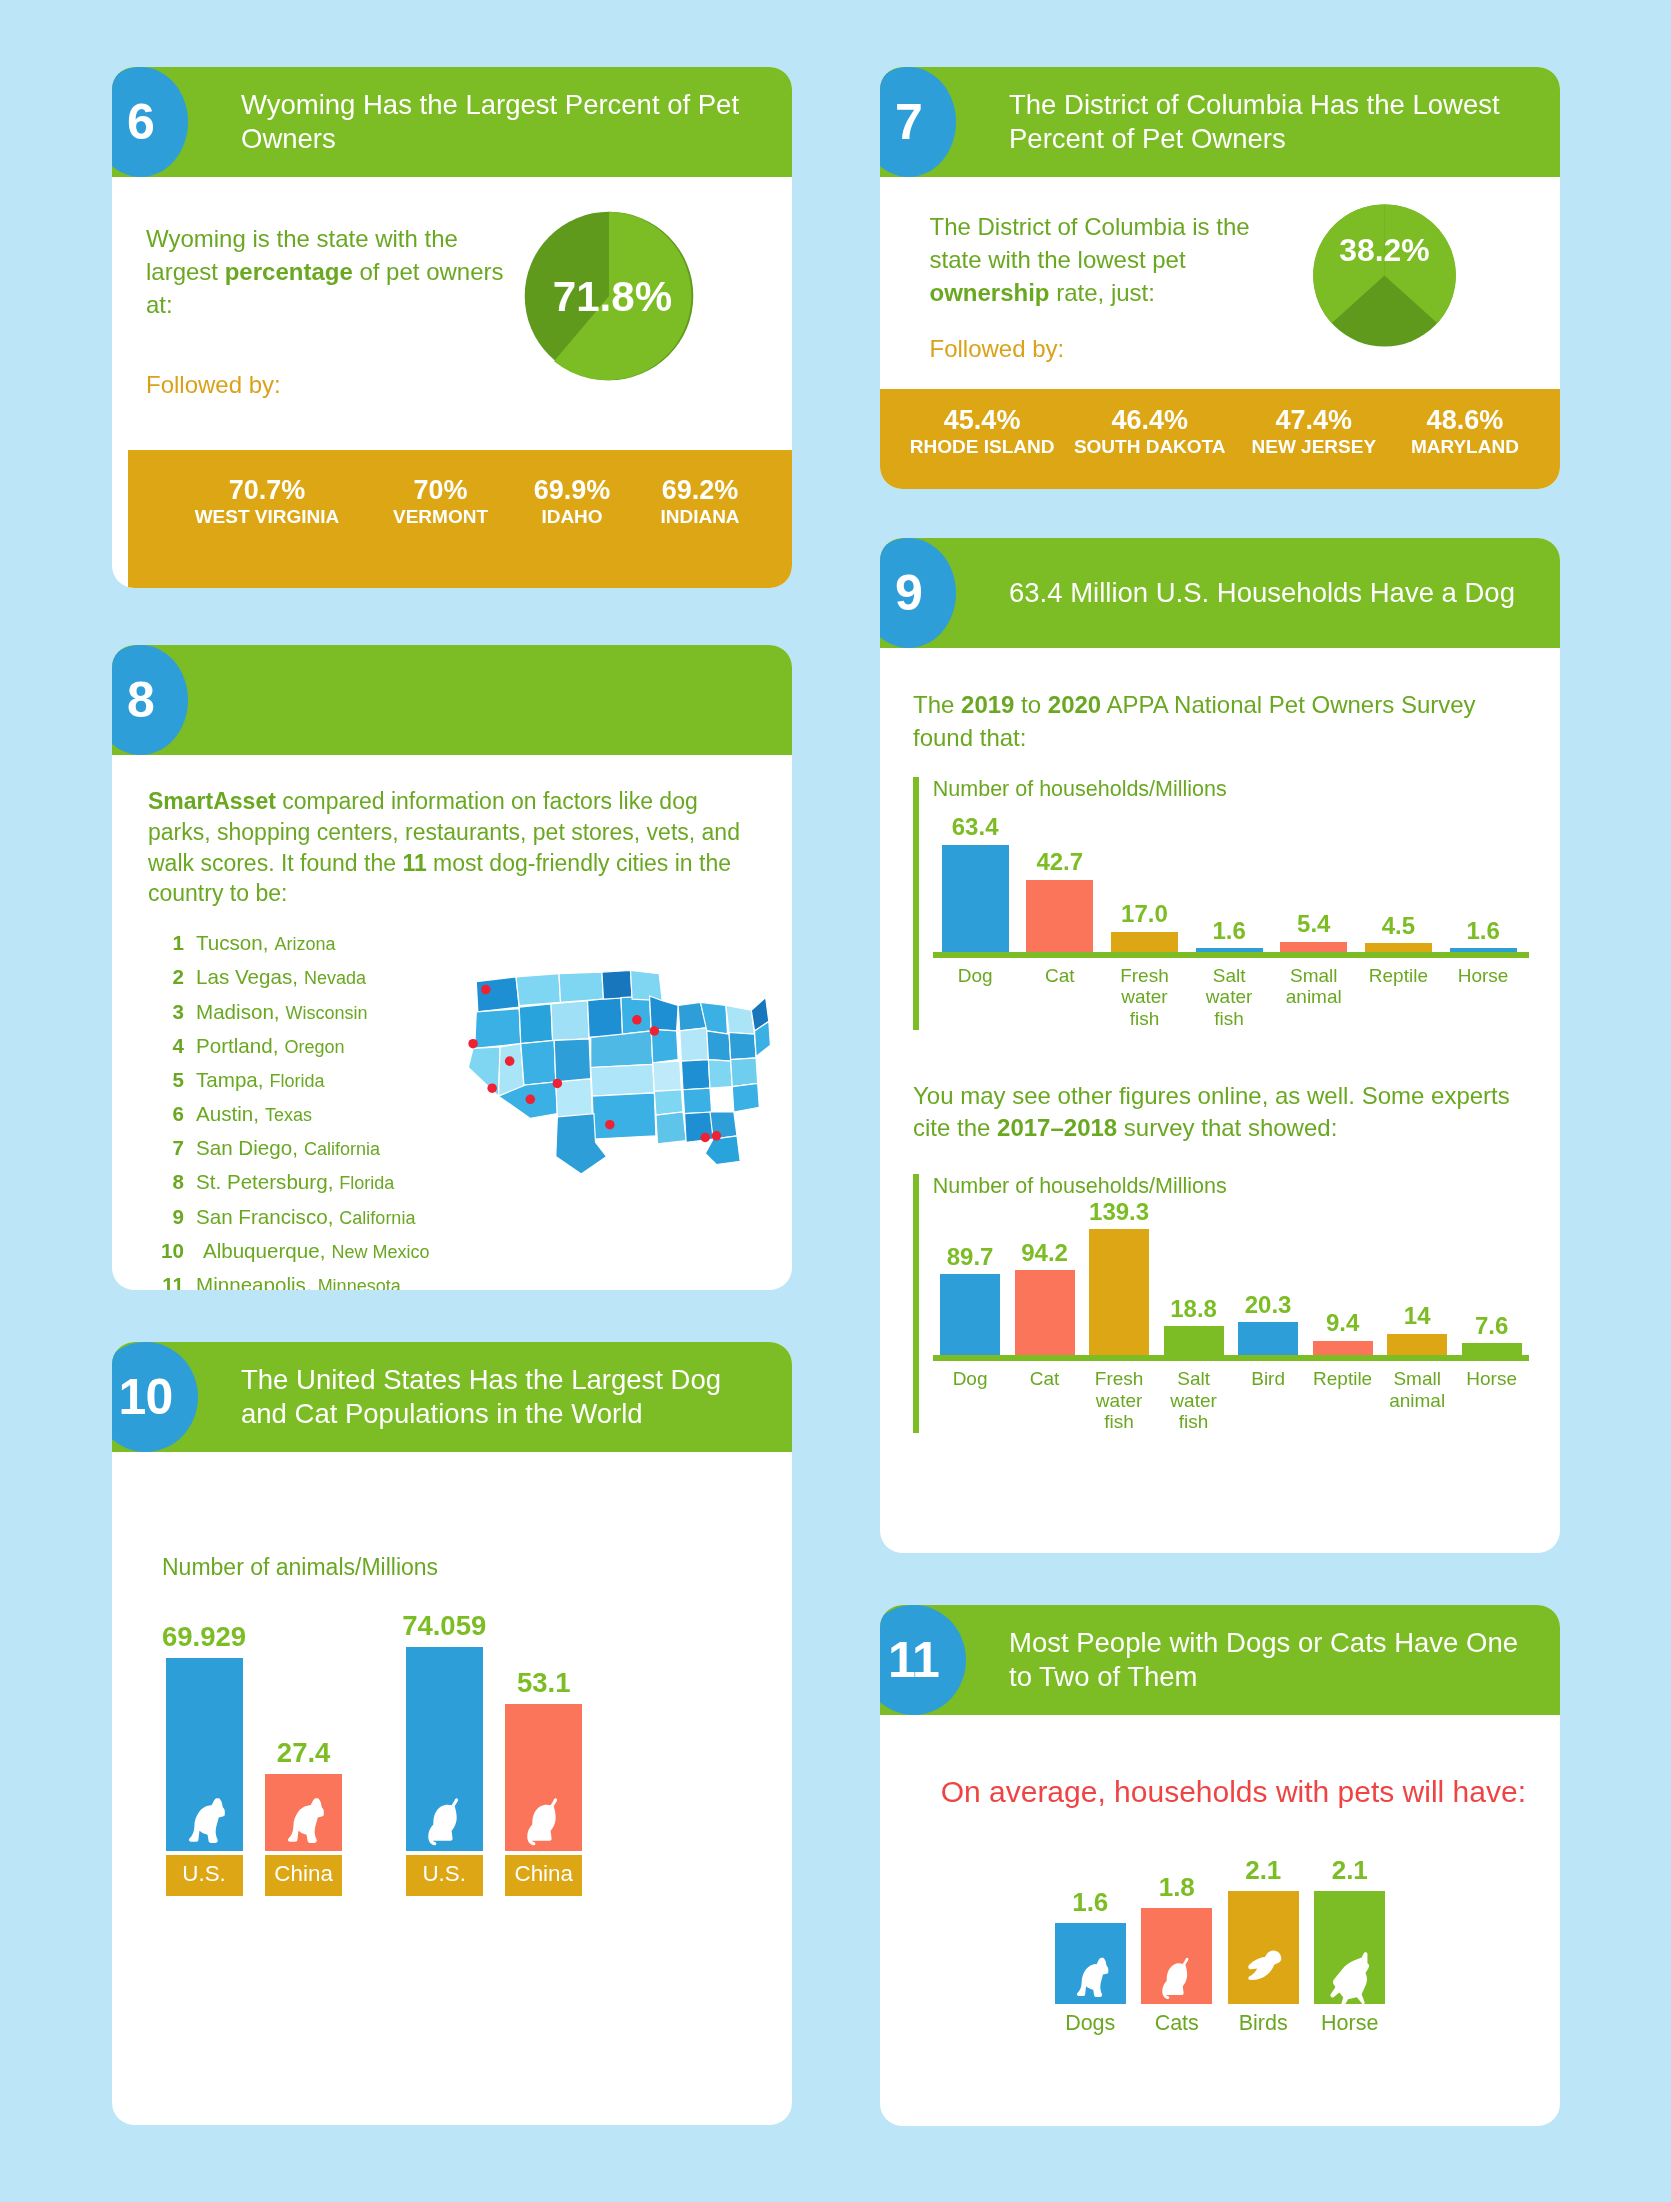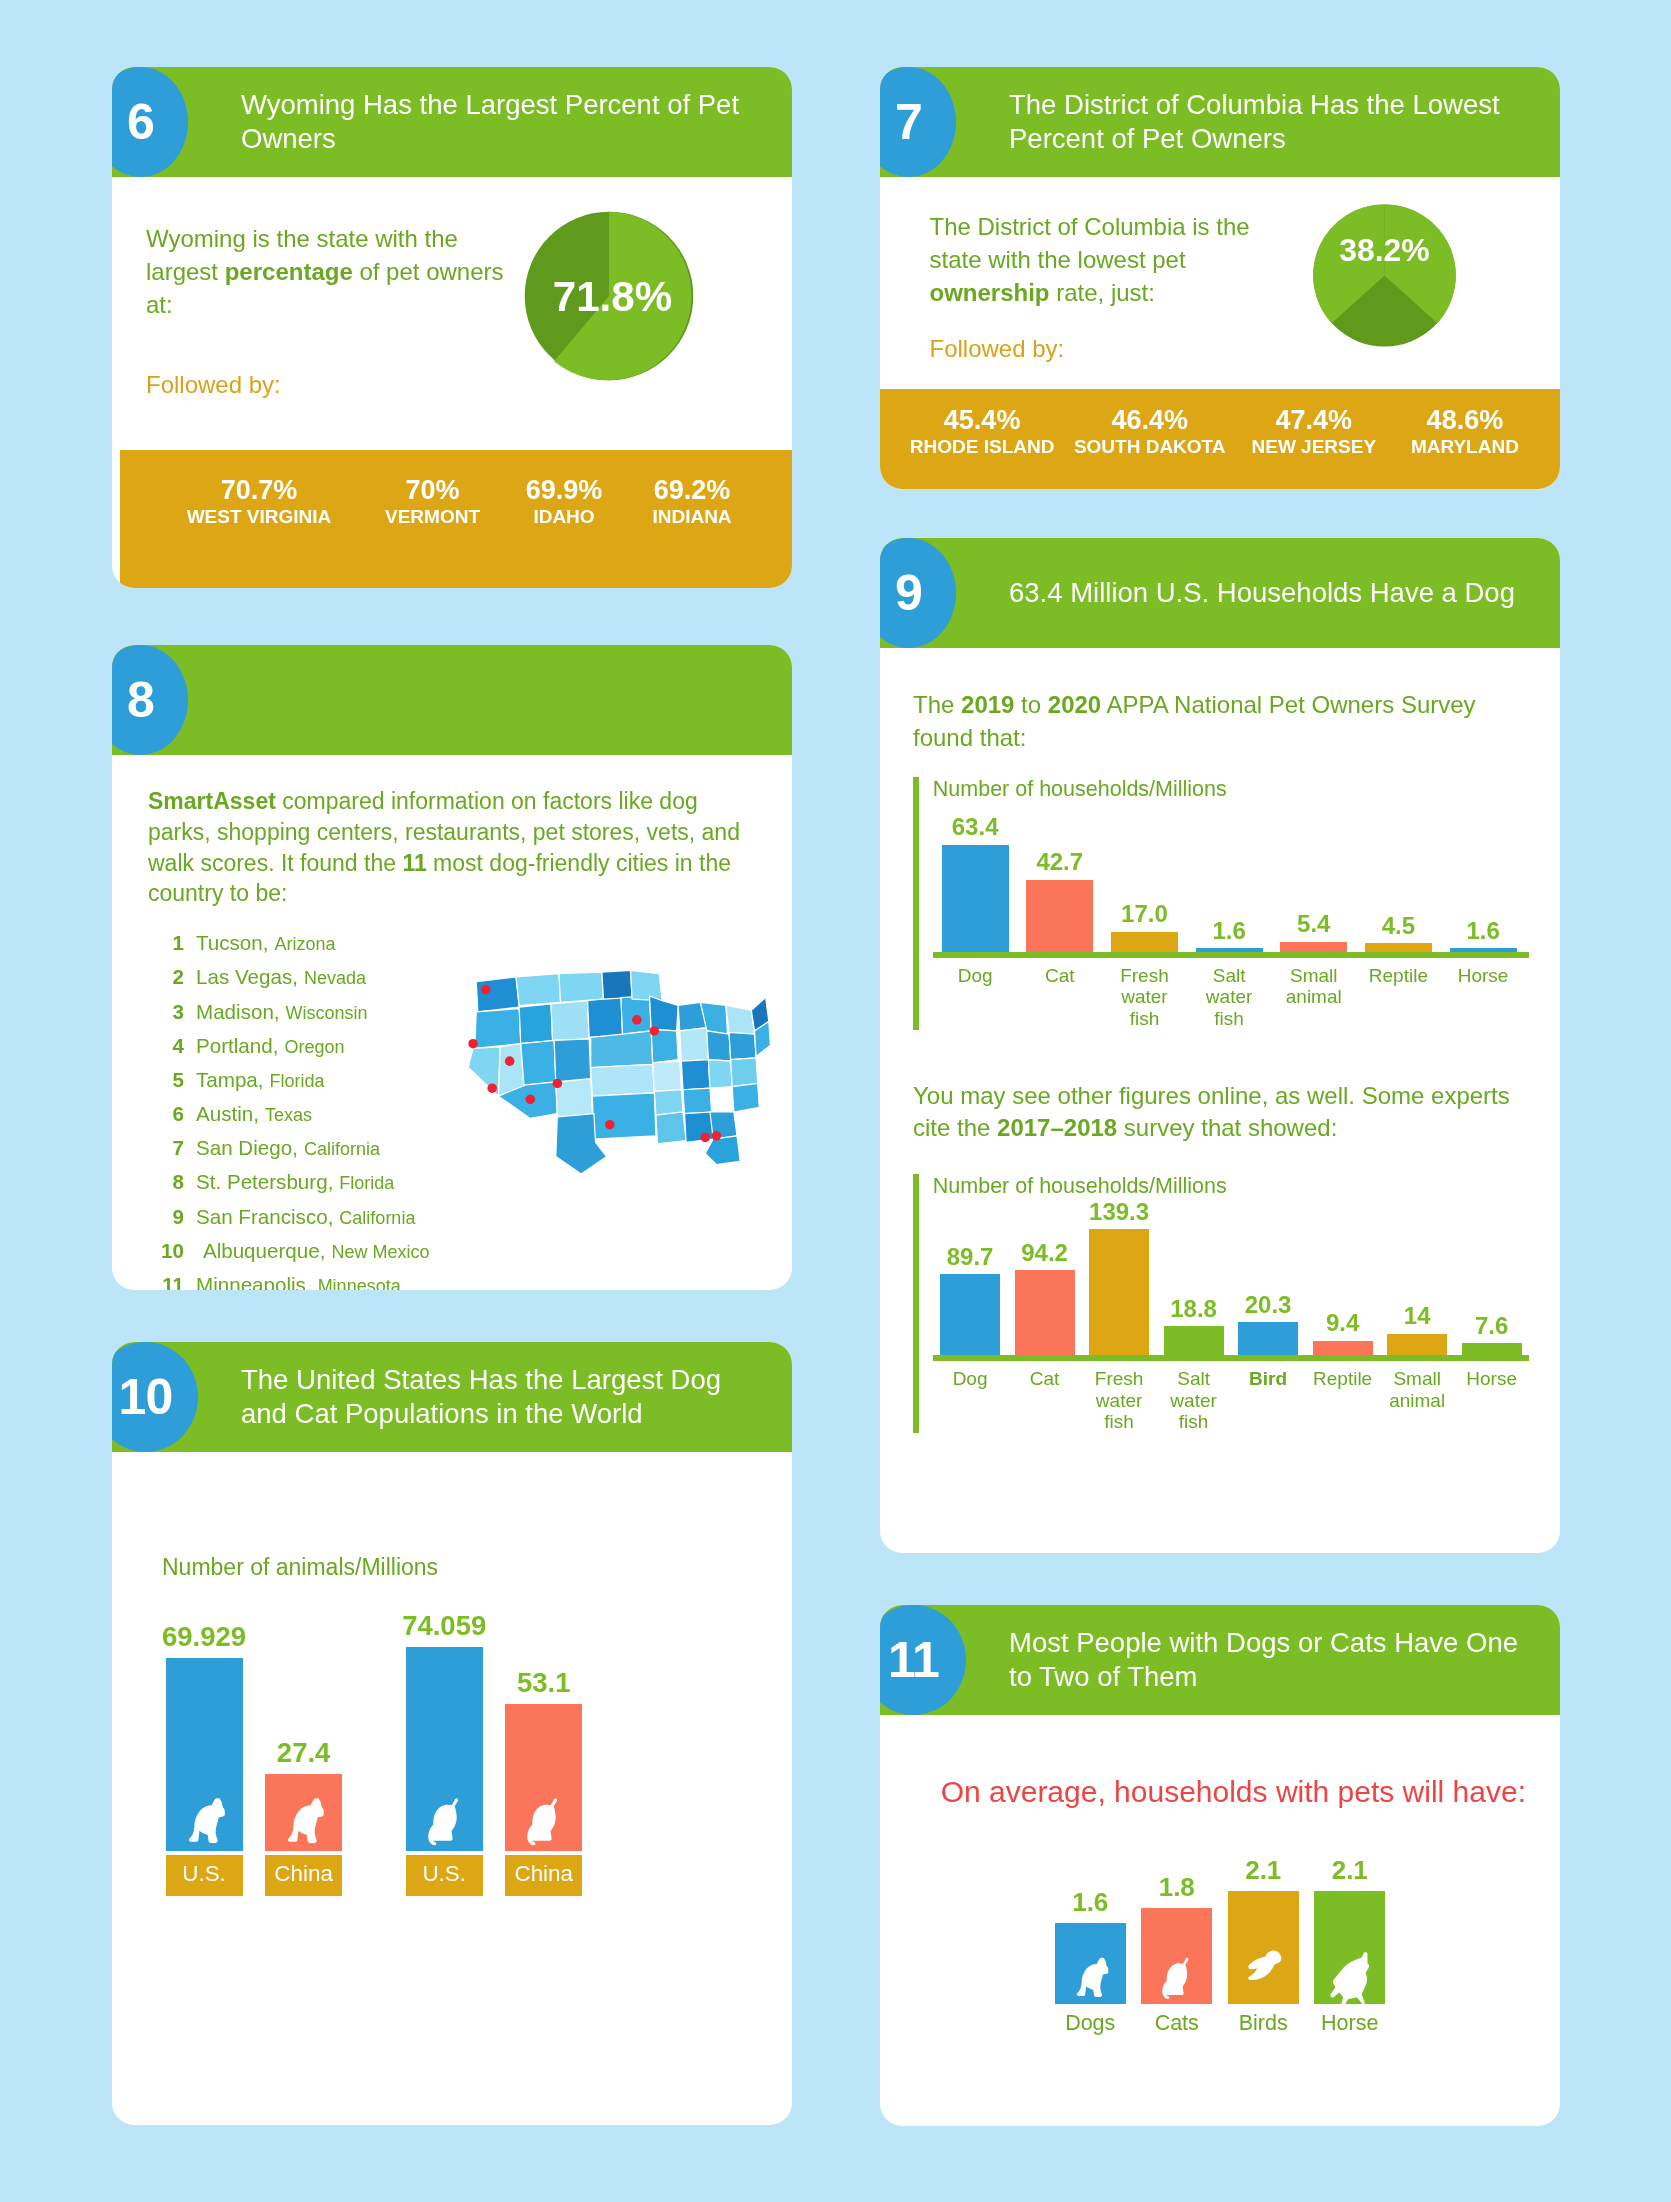--- a/index.html
+++ b/index.html
@@ -139,21 +139,21 @@
         <div style="margin-left:6.9px;margin-top:-12px;">
           <svg width="172" height="172" viewBox="0 0 200 200">
             <circle cx="100" cy="100" r="98" fill="#5f9a1d"></circle>
             <path d="M100 100 L100 2 A98 98 0 1 1 36 176 Z" fill="#7cbc25"></path>
             <text x="104" y="118" text-anchor="middle" fill="#ffffff" font-family="Liberation Sans, sans-serif" font-size="49" font-weight="bold">71.8%</text>
           </svg>
         </div>
       </div>
     </div>
 
-    <div class="gold-band" style="position:absolute; left:8px; bottom:0; width:100%; height:138px; padding-top:26px; gap:19px;">
+    <div class="gold-band" style="position:absolute; left:16px; bottom:0; width:100%; height:138px; padding-top:26px; gap:19px;">
       <div class="band-item" style="width:182px;">
         <div class="band-pct">70.7%</div>
         <div class="band-name">WEST VIRGINIA</div>
       </div>
       <div class="band-item" style="width:127px;">
         <div class="band-pct">70%</div>
         <div class="band-name">VERMONT</div>
       </div>
       <div class="band-item" style="width:98px;">
         <div class="band-pct">69.9%</div>
@@ -502,21 +502,21 @@
         </div>
         <div class="x-labels">
           <div class="x-lab" style="width:12.5%;">Dog</div>
           <div class="x-lab" style="width:12.5%;">Cat</div>
           <div class="x-lab" style="width:12.5%;">
             <span>Fresh</span><br><span>water</span><br><span>fish</span>
           </div>
           <div class="x-lab" style="width:12.5%;">
             <span>Salt</span><br><span>water</span><br><span>fish</span>
           </div>
-          <div class="x-lab" style="width:12.5%;font-weight:bold;">Bird</div>
+          <div class="x-lab" style="width:12.5%;">Bird</div>
           <div class="x-lab" style="width:12.5%;">Reptile</div>
           <div class="x-lab" style="width:12.5%;">
             <span>Small</span><br><span>animal</span>
           </div>
           <div class="x-lab" style="width:12.5%;">Horse</div>
         </div>
       </div>
     </div>
   </div>
 

